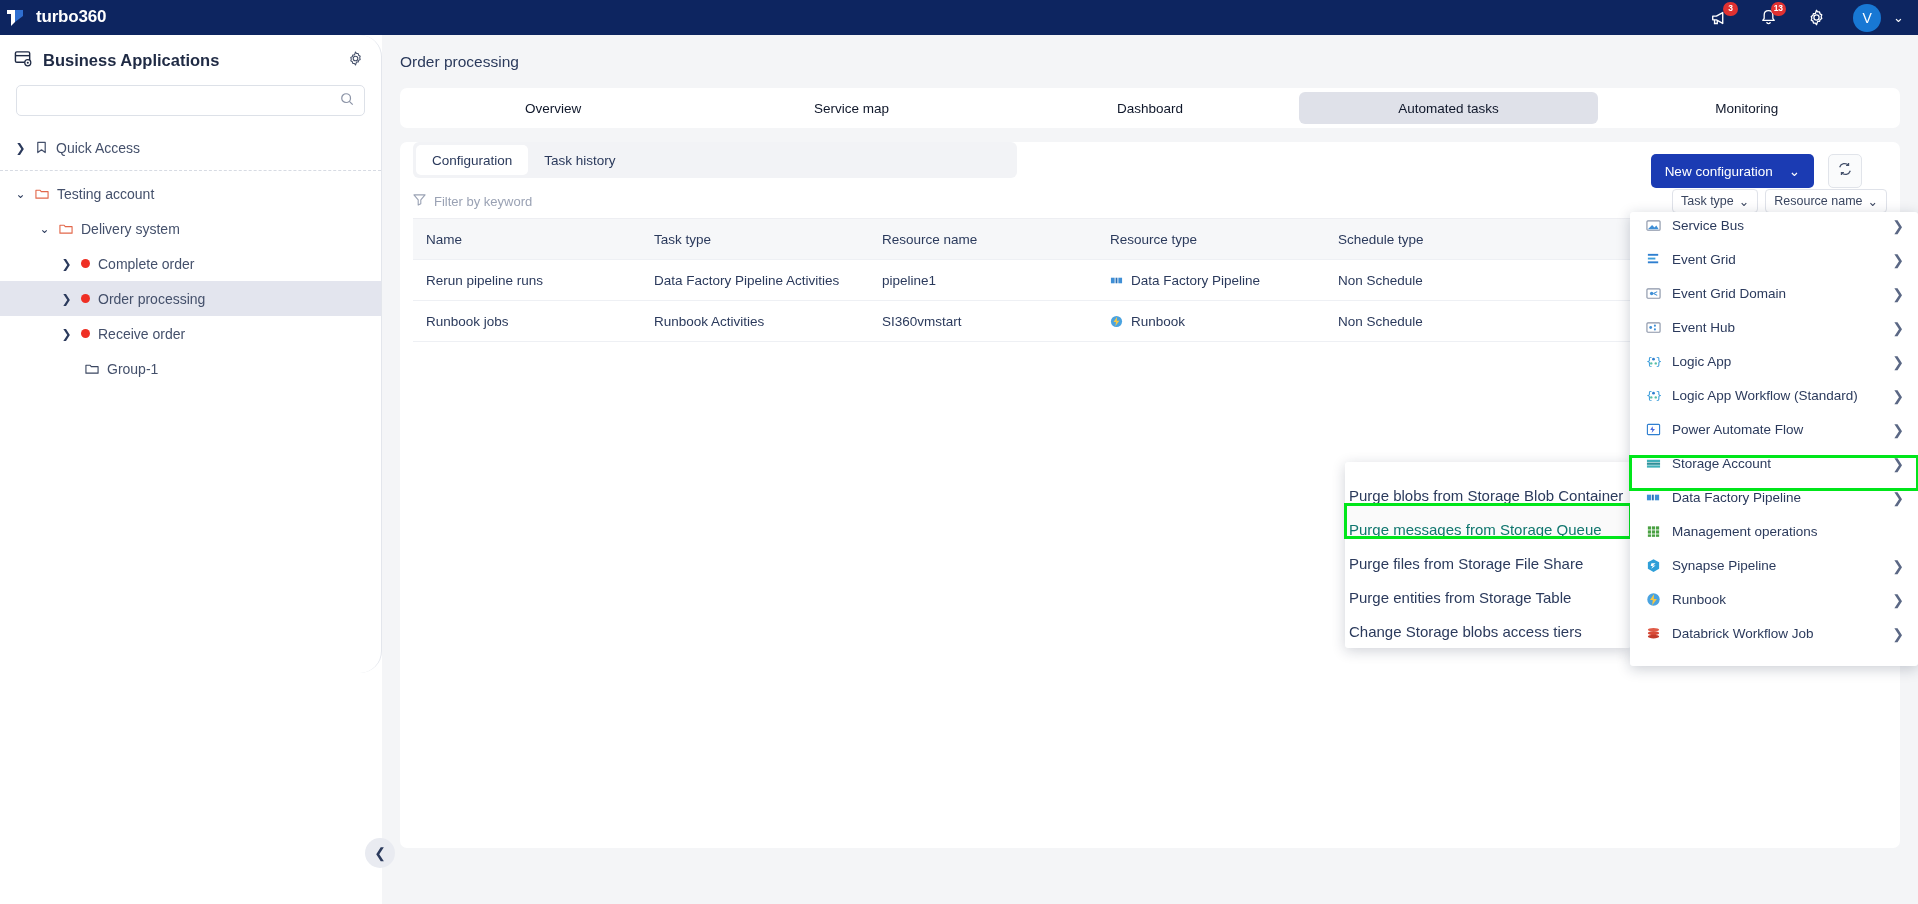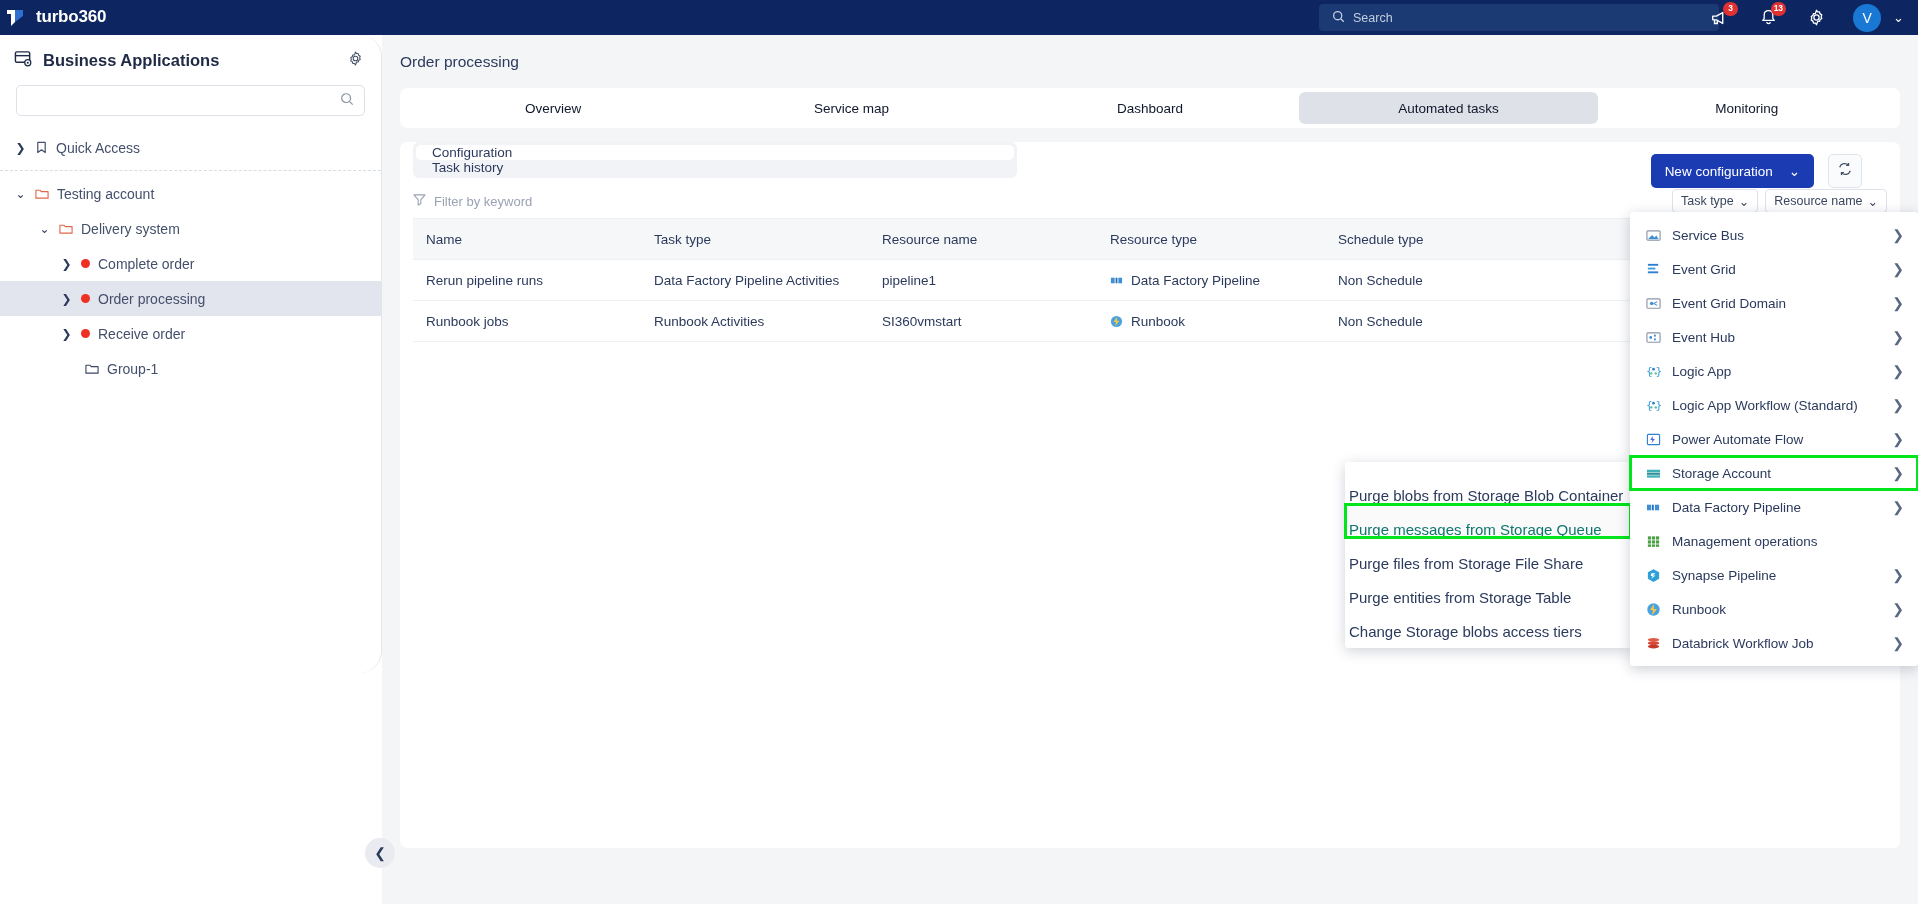--- a/index.html
+++ b/index.html
@@ -123,23 +123,22 @@
   .tab.active { background: #dfe1e9; }
 
   .panel {
     margin: 14px 18px 0 18px;
     background: #ffffff; border-radius: 7px;
     height: 706px; position: relative;
   }
   .subtabs {
     margin: 10px 13px 0 13px;
     height: 36px; background: #f2f3f6; border-radius: 6px;
-    display: flex; padding: 3px;
+    display: flex; align-items: center; padding: 3px;
     width: 604px;
-    flex-direction: column;
   }
   .subtab {
     height: 30px; padding: 0 16px; border-radius: 5px;
     display: flex; align-items: center; font-size: 13.5px;
     color: #2b3a5c; cursor: pointer;
   }
   .subtab.active { background: #ffffff; }
 
   .filterbar {
     margin: 8px 13px 0 13px;
@@ -188,21 +187,21 @@
 
   
   .menu {
     position: absolute; left: 1630px; top: 212px;
     width: 288px; background: #ffffff;
     box-shadow: 0 3px 14px rgba(20,30,60,0.22);
     border-radius: 3px; padding: 6px 0;
     z-index: 50;
   }
   .mi {
-    height: 34px; display: flex; align-items: center;
+    height: 34px; display: flex; 
     padding: 0 14px 0 16px; font-size: 13.5px; color: #2b3a5c;
     cursor: pointer; position: relative;
   }
   .mi .mlabel { flex: 1; margin-left: 11px; }
   .mi .marrow { color: #5b6885; font-size: 14px; }
   .mi.hl {
     outline: 3px solid #00e61a; outline-offset: -2px;
   }
   .svc-ic { width: 15px; height: 15px; flex: none; display: flex;
             align-items: center; justify-content: center; }
@@ -232,29 +231,20 @@
   <div class="brand">
     <span class="brand-logo">
       <svg width="22" height="22" viewBox="0 0 22 22">
         <path d="M3 3 L11 3 L11 15 L7 19 L7 7 L3 7 Z" fill="#ffffff"></path>
         <path d="M11 3 L19 3 L19 9 L11 15 Z" fill="#2f6fd0"></path>
       </svg>
     </span>
     <span class="brand-name">turbo360</span>
   </div>
 
-  <div class="search-wrap">
-    <span>
-      <svg width="13" height="13" viewBox="0 0 16 16">
-          <circle cx="7" cy="7" r="5" fill="none" stroke="#c2cde0" stroke-width="1.6"></circle>
-          <line x1="10.7" y1="10.7" x2="14.5" y2="14.5" stroke="#c2cde0" stroke-width="1.6"></line>
-        </svg>
-    </span>
-    <span class="search-ph">Search</span>
-  </div>
 
   <div class="hdr-icons">
     <div class="hdr-ic">
       <svg width="20" height="20" viewBox="0 0 22 22">
         <path d="M3 9 L3 13 L7 13 L14 17 L14 5 L7 9 Z" fill="none" stroke="#ffffff" stroke-width="1.5" stroke-linejoin="round"></path>
         <path d="M5 13 L5 17 L8 17 L8 14" fill="none" stroke="#ffffff" stroke-width="1.5"></path>
       </svg>
       <span class="badge">3</span>
     </div>
     <div class="hdr-ic">

